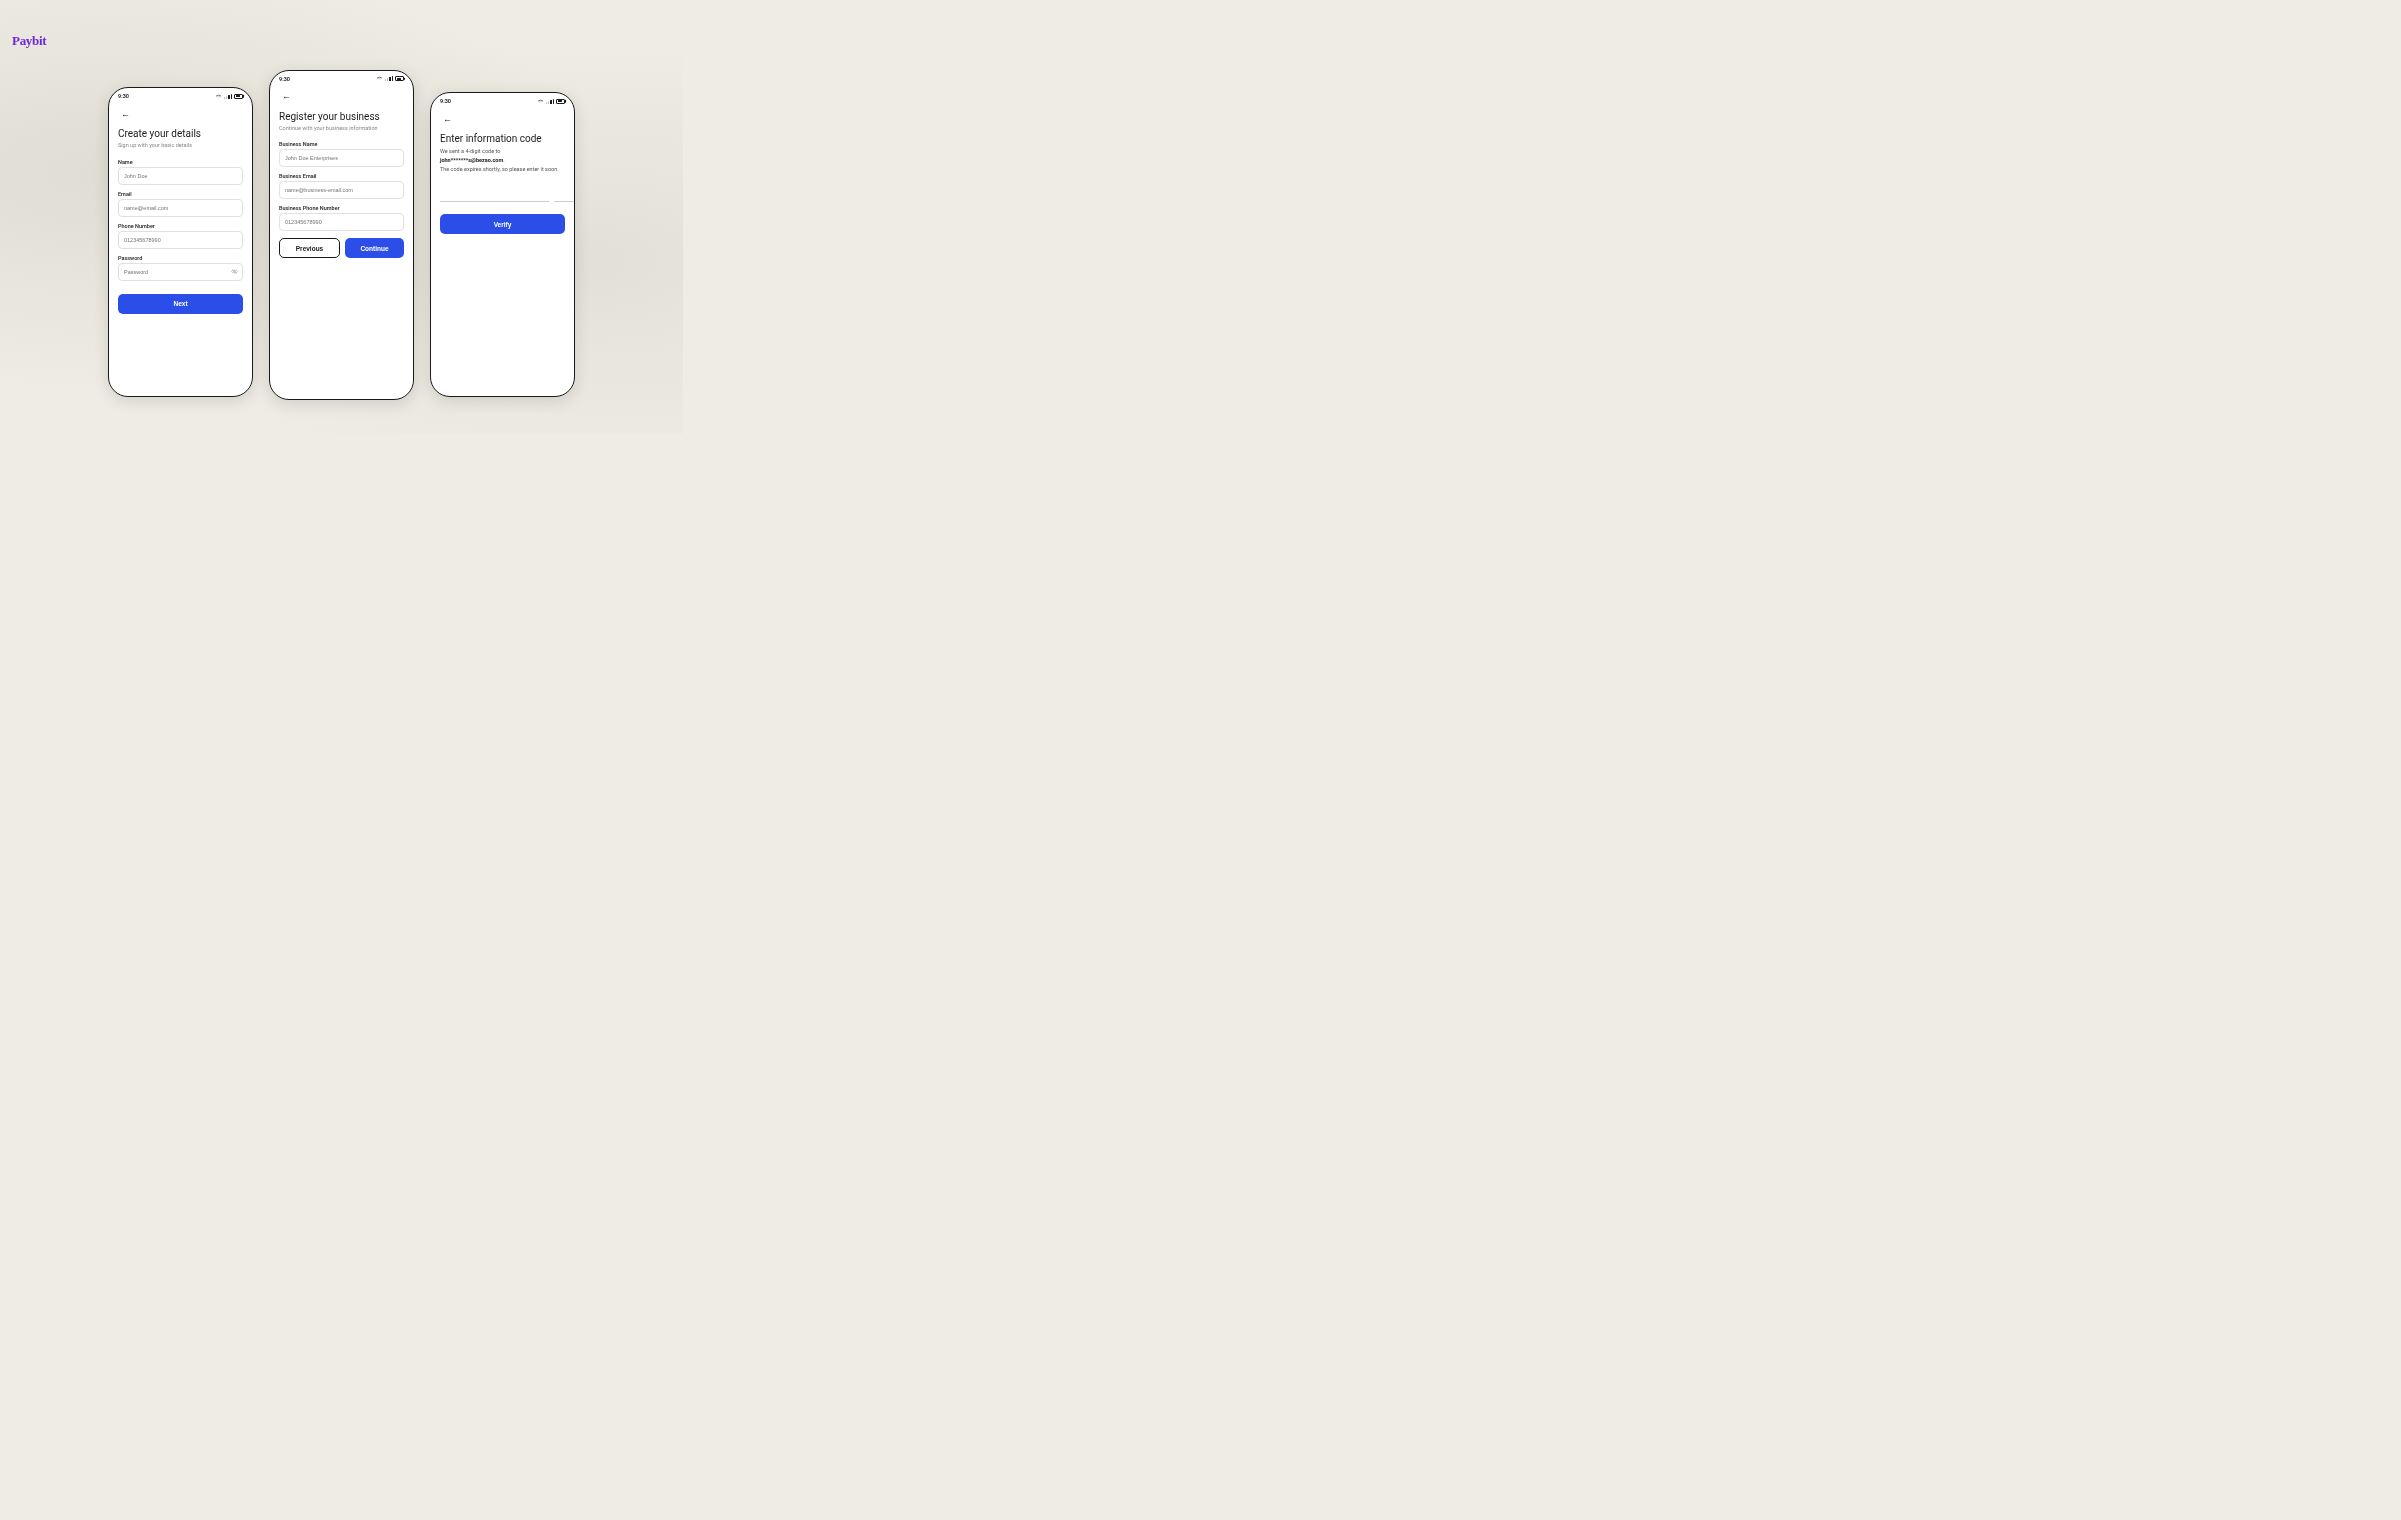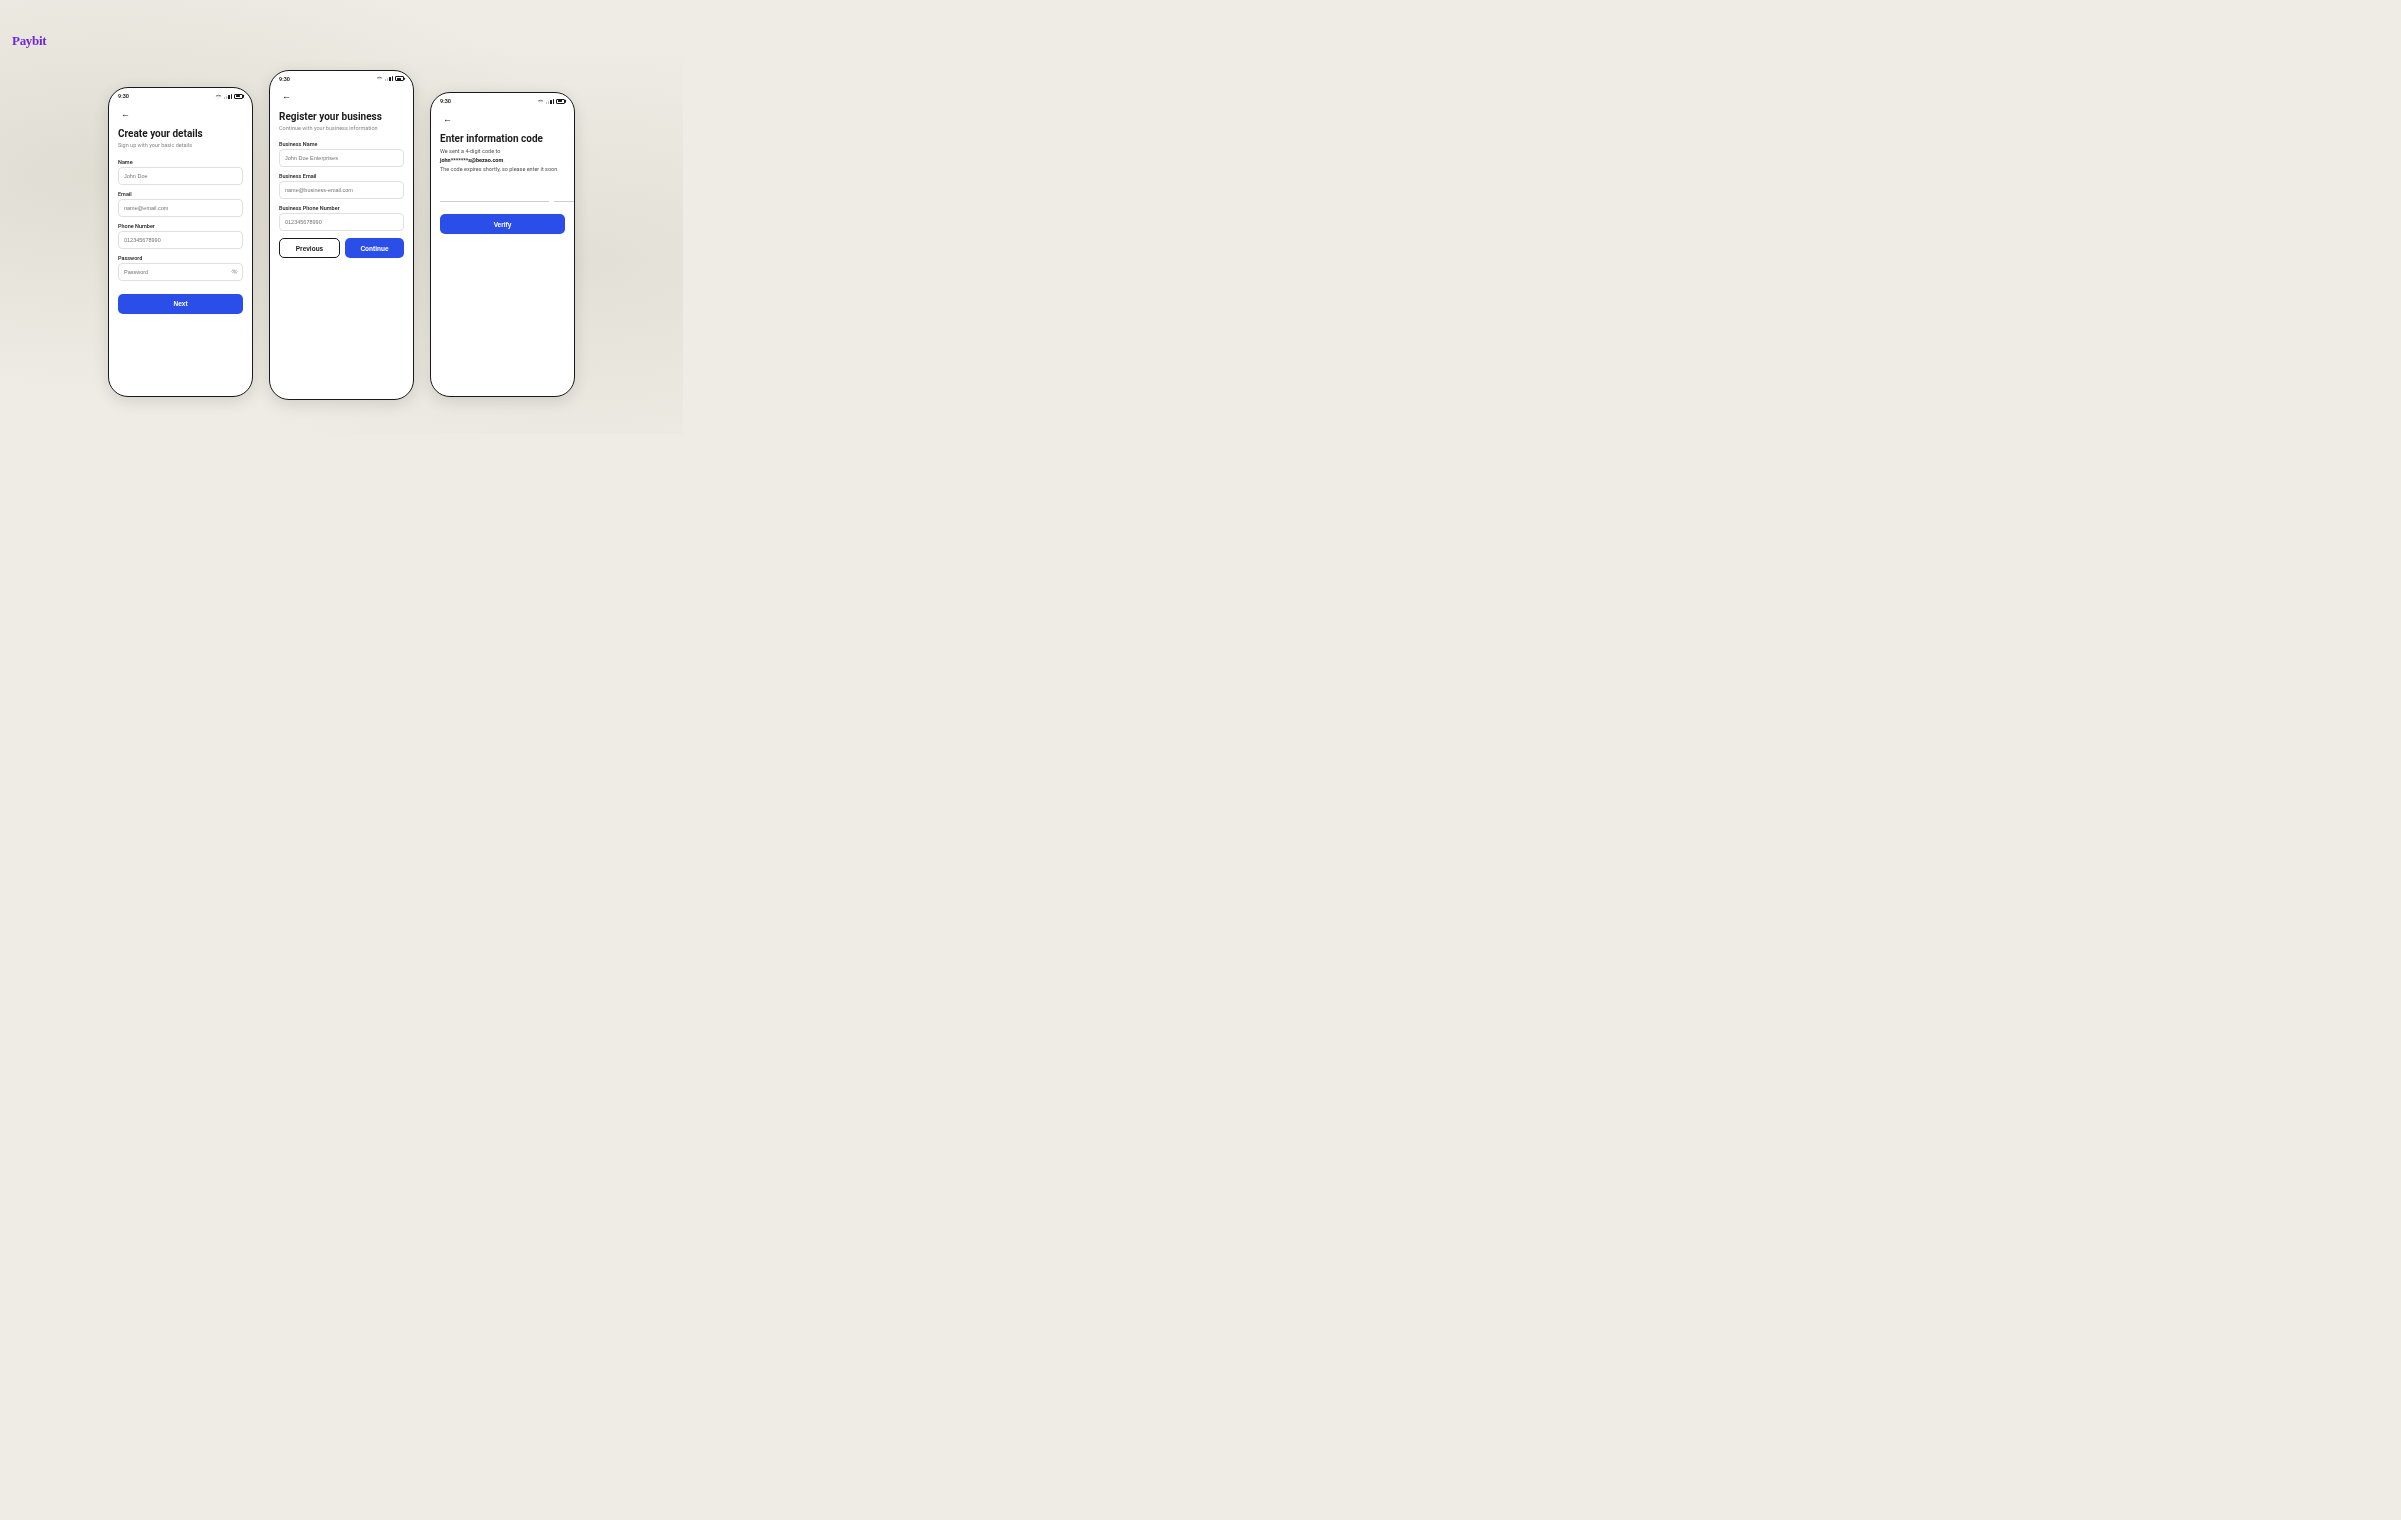--- a/index.html
+++ b/index.html
@@ -151,21 +151,21 @@
       margin-bottom: 7px;
     }
 
     .back-arrow {
       font-size: 9px;
       color: #1a1a1a;
     }
 
     .screen-title {
       font-size: 10px;
-      font-weight: 700;
+      font-weight: 400;
       color: #1a1a1a;
       margin-bottom: 2px;
       line-height: 1.2;
     }
 
     .screen-subtitle {
       font-size: 5.5px;
       color: #888;
       margin-bottom: 9px;
       line-height: 1.4;

